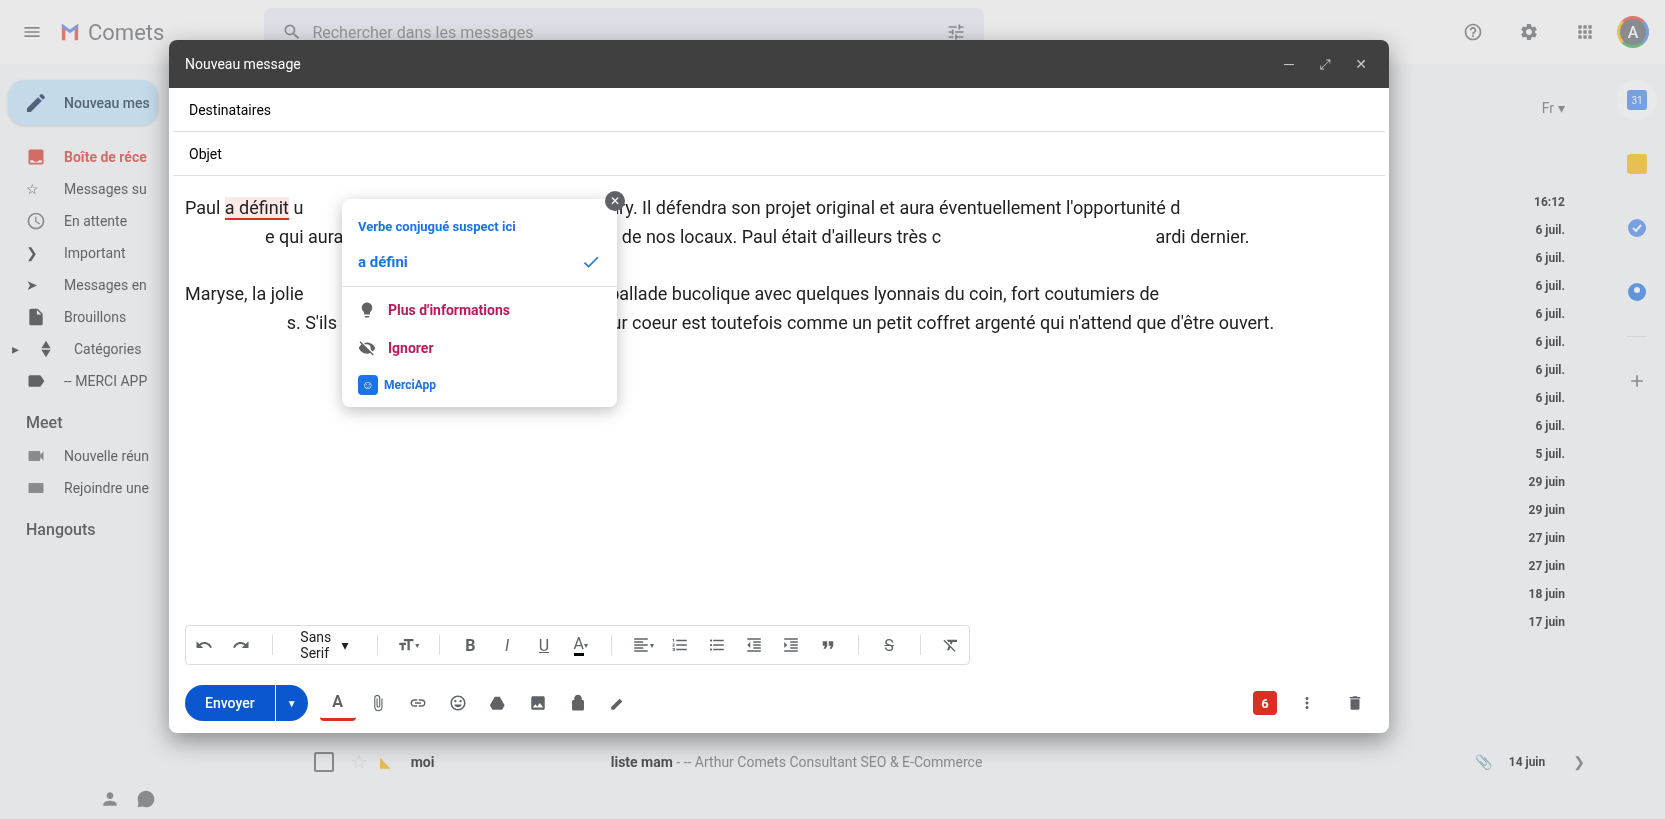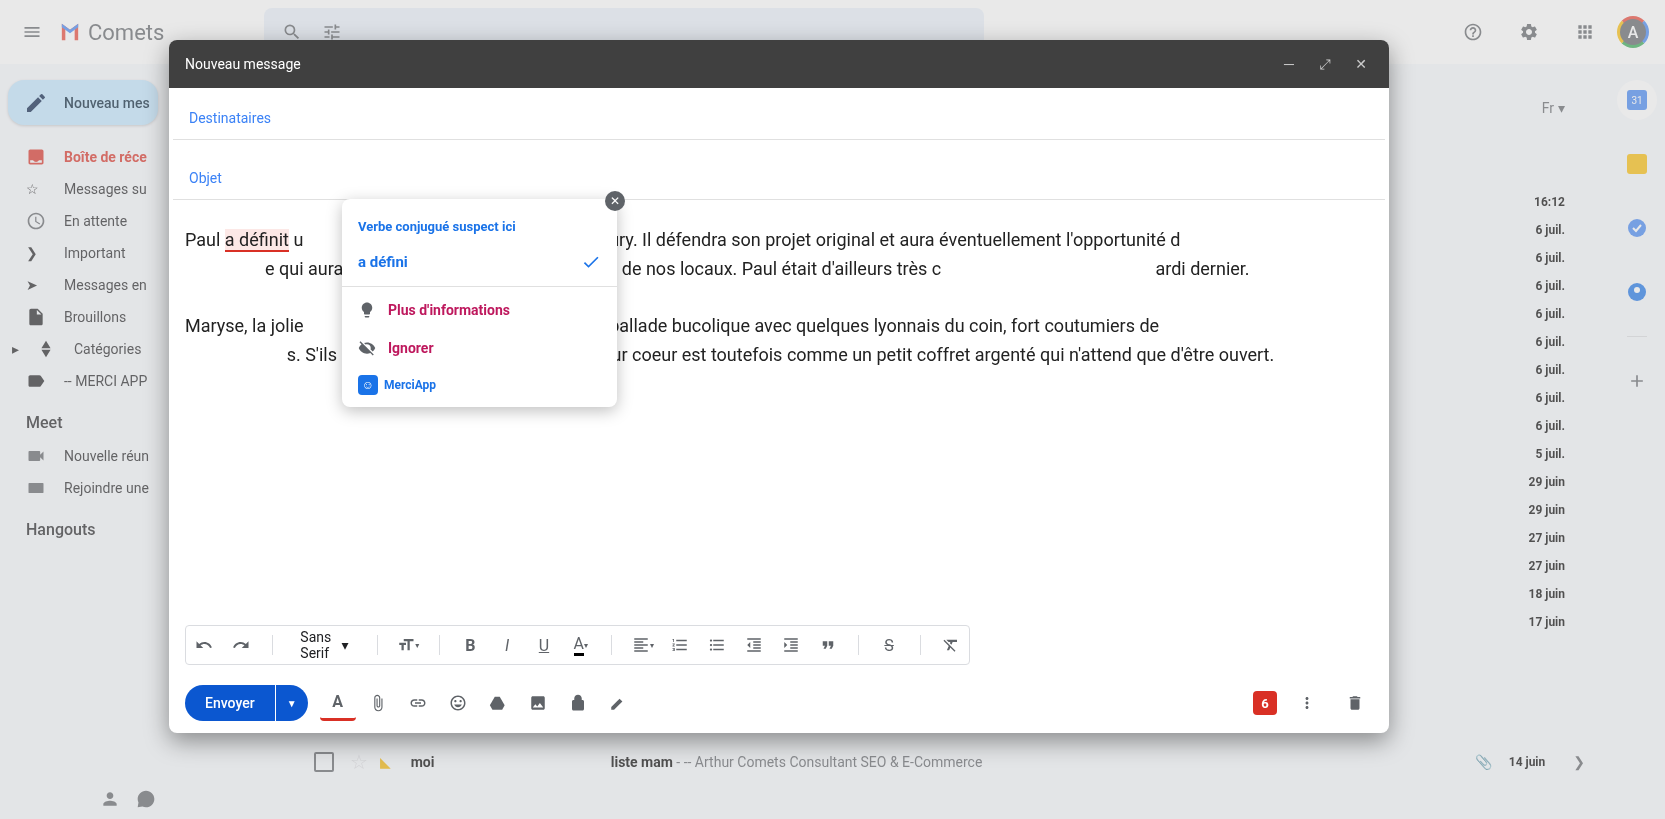--- a/index.html
+++ b/index.html
@@ -35,21 +35,21 @@
     .email-date { margin-left: auto; font-weight: 700; font-size: 12px; }
     
     
     .dim-overlay { position: absolute; inset: 0; background: rgba(200,200,200,0.4); z-index: 5; }
     
     
     .compose-window { position: absolute; left: 169px; top: 40px; width: 1220px; height: 693px; background: #fff; border-radius: 8px; box-shadow: 0 8px 24px rgba(0,0,0,0.4); z-index: 10; display: flex; flex-direction: column; overflow: hidden; }
     .compose-header { height: 48px; background: #404040; color: #fff; display: flex; align-items: center; padding: 0 16px; font-size: 14px; }
     .compose-header-actions { margin-left: auto; display: flex; gap: 12px; }
     .compose-header-btn { width: 24px; height: 24px; display: flex; align-items: center; justify-content: center; cursor: pointer; color: #ccc; }
-    .compose-field { height: 44px; border-bottom: 1px solid #e0e0e0; display: flex; align-items: center; padding: 0 16px; font-size: 14px; color: #3b82f6; margin: 8px 4px; }
+    .compose-field { height: 44px; border-bottom: 1px solid #e0e0e0; display: flex; align-items: center; padding: 0 16px; font-size: 14px; color: #000000; margin: 0 4px; }
     .compose-body { flex: 1; padding: 18px 16px; font-size: 18px; line-height: 1.6; color: #222; position: relative; font-family: Arial, sans-serif; }
     .compose-body .underline-grammar { border-bottom: 1px dotted #1a73e8; }
     .compose-body .highlight-error { background: #fce8e6; border-bottom: 2px solid #d93025; }
     
     
     .grammar-popup { position: absolute; left: 342px; top: 199px; width: 275px; background: #fff; border-radius: 8px; box-shadow: 0 4px 16px rgba(0,0,0,0.25); z-index: 20; padding: 8px 0; }
     .popup-close { position: absolute; right: -8px; top: -8px; width: 20px; height: 20px; border-radius: 50%; background: #5f6368; color: #fff; display: flex; align-items: center; justify-content: center; font-size: 12px; cursor: pointer; }
     .popup-header { padding: 12px 16px 8px; font-size: 13px; font-weight: 700; color: #1a73e8; }
     .popup-suggestion { padding: 10px 16px; font-size: 15px; font-weight: 700; color: #1a73e8; display: flex; align-items: center; justify-content: space-between; cursor: pointer; }
     .popup-divider { height: 1px; background: #e0e0e0; margin: 4px 0; }
@@ -107,20 +107,21 @@
         <path fill="#4285F4" d="M5 5l7 5 7-5v3l-7 5-7-5z"></path>
       </svg>
     <span class="gmail-text">Comets</span>
   </div>
   <div class="search-bar">
     <div class="search-icon">
       <svg class="icon-svg" viewBox="0 0 24 24">
           <path d="M15.5 14h-.79l-.28-.27A6.471 6.471 0 0016 9.5 6.5 6.5 0 109.5 16c1.61 0 3.09-.59 4.23-1.57l.27.28v.79l5 4.99L20.49 19l-4.99-5zm-6 0C7.01 14 5 11.99 5 9.5S7.01 5 9.5 5 14 7.01 14 9.5 11.99 14 9.5 14z"></path>
         </svg>
     </div>
+    <input class="search-input" placeholder="Rechercher dans les messages" style="">
     <div class="tune-icon">
       <svg class="icon-svg" viewBox="0 0 24 24">
           <path d="M3 17v2h6v-2H3zM3 5v2h10V5H3zm10 16v-2h8v-2h-8v-2h-2v6h2zM7 9v2H3v2h4v2h2V9H7zm14 4v-2H11v2h10zm-6-4h2V7h4V5h-4V3h-2v6z"></path>
         </svg>
     </div>
   </div>
   <div class="header-right">
     <div class="header-icon-btn">
       <svg class="icon-svg" viewBox="0 0 24 24">
           <path d="M11 18h2v-2h-2v2zm1-16C6.48 2 2 6.48 2 12s4.48 10 10 10 10-4.48 10-10S17.52 2 12 2zm0 18c-4.41 0-8-3.59-8-8s3.59-8 8-8 8 3.59 8 8-3.59 8-8 8zm0-14c-2.21 0-4 1.79-4 4h2c0-1.1.9-2 2-2s2 .9 2 2c0 2-3 1.75-3 5h2c0-2.25 3-2.5 3-5 0-2.21-1.79-4-4-4z"></path>

